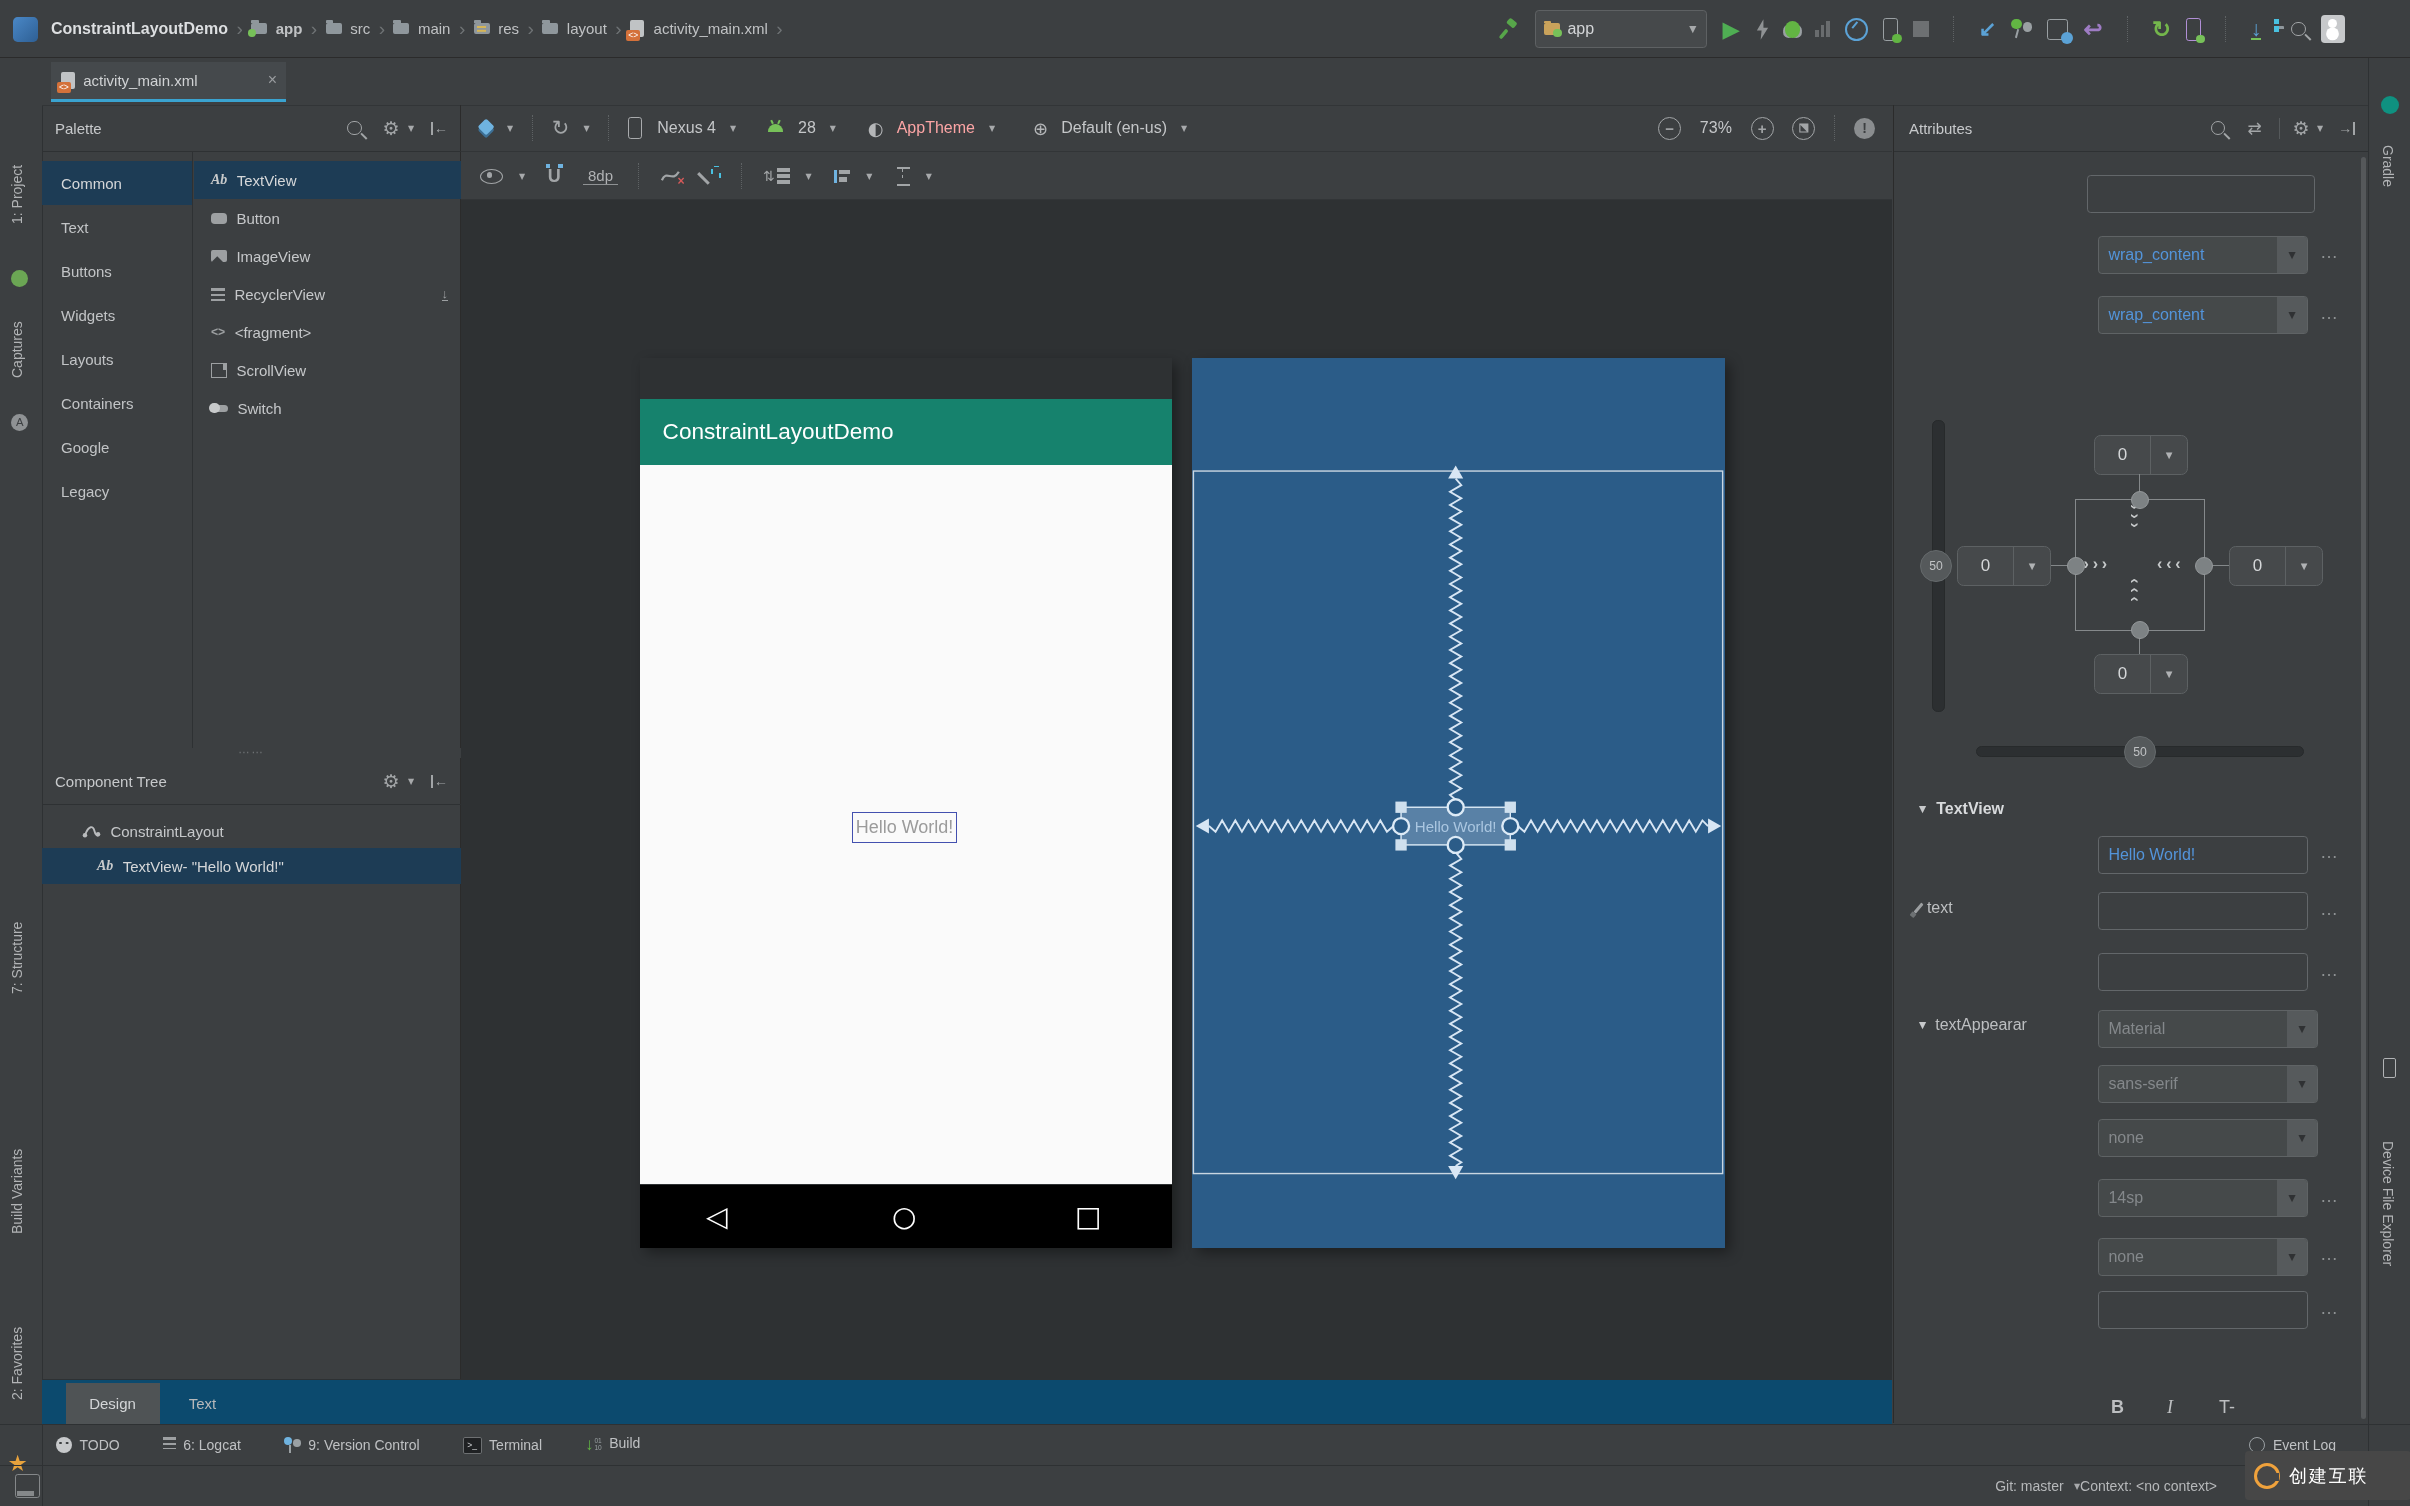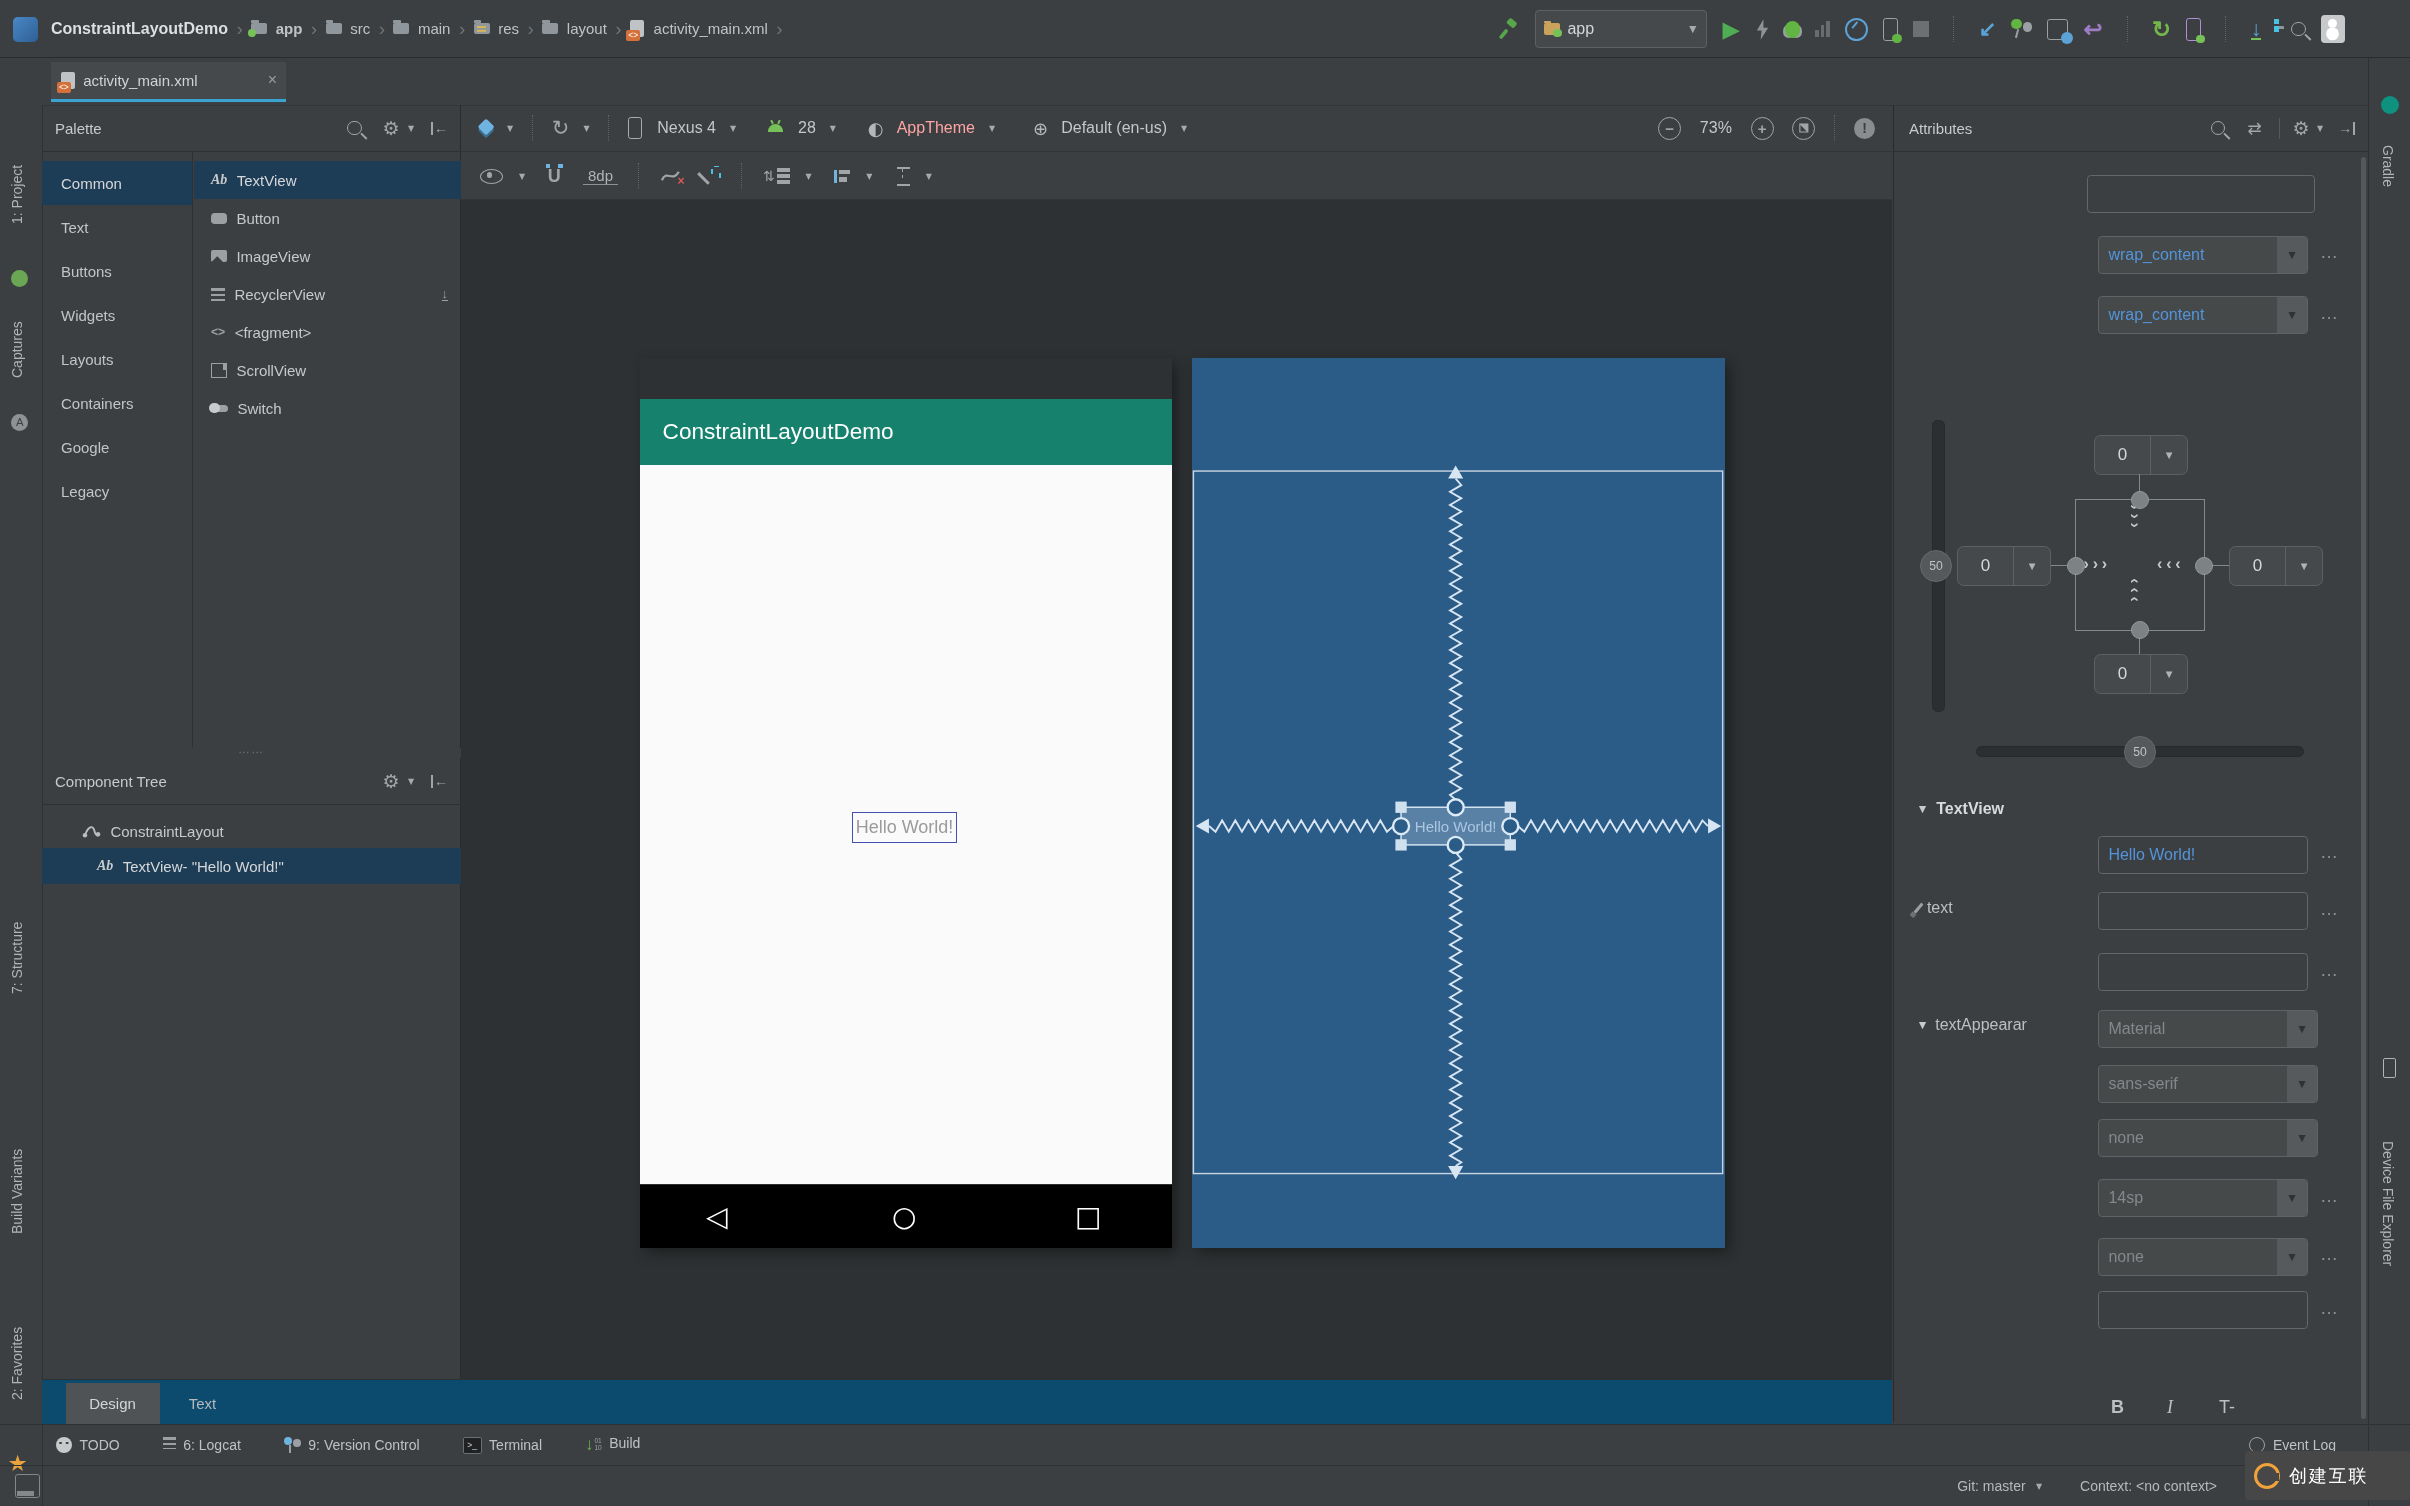--- a/index.html
+++ b/index.html
@@ -545,21 +545,21 @@
       <span style="width:14px;height:14px;border:1.9px solid #9aa0a3;border-radius:50%;display:inline-block"></span>
       <span>Event Log</span>
     </div>
 </div>
 
 <div class="abs flex" style="left:0;top:1465px;width:2411px;height:41px;border-top:0.9px solid #2e3133;padding:0 15px;box-sizing:border-box">
   <span style="width:22.6px;height:22.6px;border:1.9px solid #85888a;border-radius:2.8px;position:relative;display:inline-block">
       <i style="position:absolute;left:0.9px;bottom:0.9px;width:17px;height:5.6px;background:#85888a"></i>
     </span>
   <span style="flex:1"></span>
-  <span class="flex" style="gap:5.6px;margin-right:38px">
+  <span class="flex" style="gap:5.6px;">
       <span style="font-size:14px;color:#b6b8ba">Git: master</span>
       <span class="caret">▾</span>
     </span>
   <span style="font-size:14px;color:#b6b8ba;margin-right:179px">Context: &lt;no context&gt;</span>
 </div>
 
 <div class="abs flex" style="left:2245px;top:1451px;width:166px;height:49px;background:#474747;border-radius:3.8px;padding:0 9.4px;box-sizing:border-box;gap:8.5px;z-index:5">
   <span style="width:26px;height:26px;border-radius:50%;border:3.8px solid #f0a23c;box-sizing:border-box;position:relative;display:inline-block">
       <i style="position:absolute;right:-1.9px;top:7.5px;width:7.5px;height:7.5px;background:#474747"></i>
     </span>

